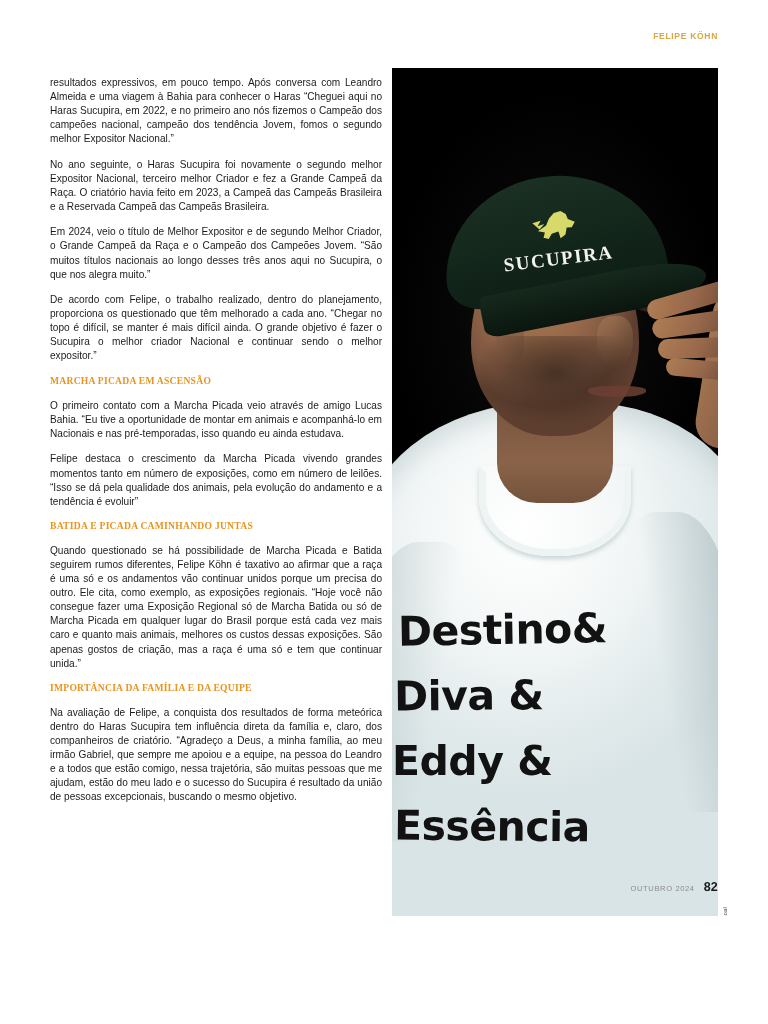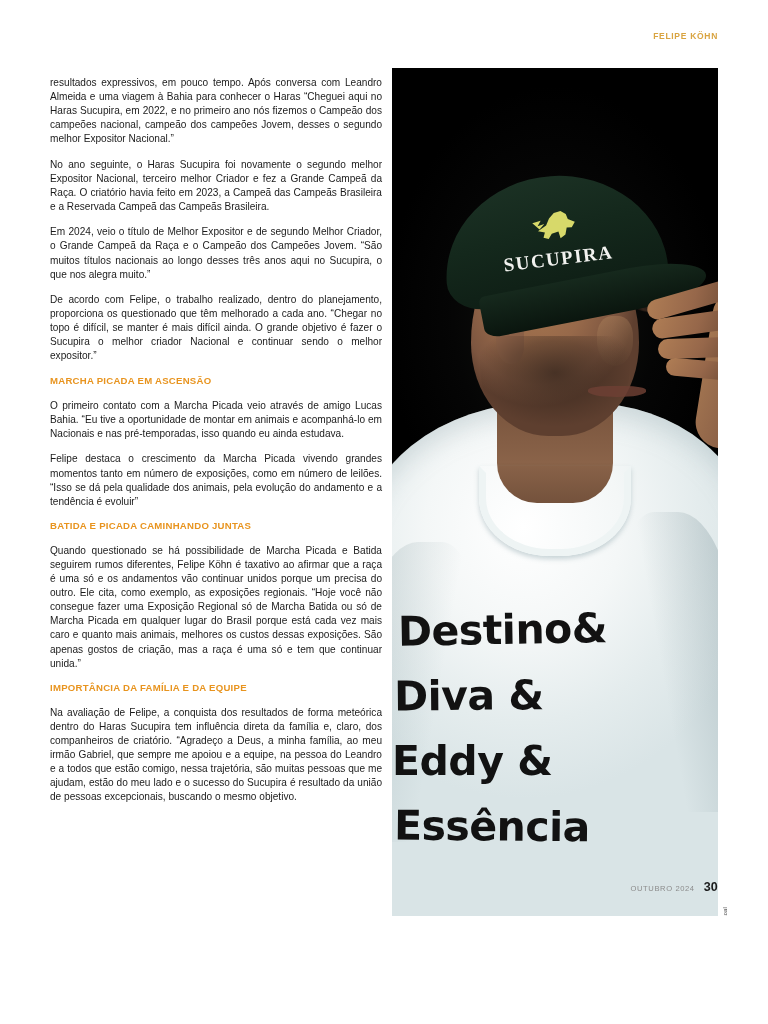--- a/index.html
+++ b/index.html
@@ -48,20 +48,21 @@
     hyphens: manual;
   }
   .section-head {
     font-size: 9.6px;
     font-weight: bold;
     letter-spacing: 0.25px;
     color: #e8941f;
     text-transform: uppercase;
     margin: 7px 0 12px 0;
     line-height: 12px;
+    font-family: Liberation Serif, serif;
   }
 
   
   .photo-frame {
     position: absolute;
     left: 392px;
     top: 68px;
     width: 326px;
     height: 894px;
     overflow: hidden;
@@ -337,21 +338,21 @@
 </style>
 </head>
 <body>
 
 <div class="page">
 
   <div class="running-header">FELIPE KÖHN</div>
 
   <div class="text-column">
 
-  <p class="body-par">resultados expressivos, em pouco tempo. Após conversa com Leandro Almeida e uma viagem à Bahia para conhecer o Haras “Cheguei aqui no Haras Sucupira, em 2022, e no primeiro ano nós fizemos o Campeão dos campeões nacional, campeão dos campeões Jovem, desses o segundo melhor Expositor Nacional.”</p>
+  <p class="body-par">resultados expressivos, em pouco tempo. Após conversa com Leandro Almeida e uma viagem à Bahia para conhecer o Haras “Cheguei aqui no Haras Sucupira, em 2022, e no primeiro ano nós fizemos o Campeão dos campeões nacional, campeão dos tendência Jovem, fomos o segundo melhor Expositor Nacional.”</p>
       <p class="body-par">No ano seguinte, o Haras Sucupira foi novamente o segundo melhor Expositor Nacional, terceiro melhor Criador e fez a Grande Campeã da Raça. O criatório havia feito em 2023, a Campeã das Campeãs Brasileira e a Reservada Campeã das Campeãs Brasileira.</p>
       <p class="body-par">Em 2024, veio o título de Melhor Expositor e de segundo Melhor Criador, o Grande Campeã da Raça e o Campeão dos Campeões Jovem. “São muitos títulos nacionais ao longo desses três anos aqui no Sucupira, o que nos alegra muito.”</p>
       <p class="body-par">De acordo com Felipe, o trabalho realizado, dentro do planejamento, proporciona os questionado que têm melhorado a cada ano. “Chegar no topo é difícil, se manter é mais difícil ainda. O grande objetivo é fazer o Sucupira o melhor criador Nacional e continuar sendo o melhor expositor.”</p>
       <h2 class="section-head">MARCHA PICADA EM ASCENSÃO</h2>
       <p class="body-par">O primeiro contato com a Marcha Picada veio através de amigo Lucas Bahia. “Eu tive a oportunidade de montar em animais e acompanhá-lo em Nacionais e nas pré-temporadas, isso quando eu ainda estudava.</p>
       <p class="body-par">Felipe destaca o crescimento da Marcha Picada vivendo grandes momentos tanto em número de exposições, como em número de leilões. “Isso se dá pela qualidade dos animais, pela evolução do andamento e a tendência é evoluir”</p>
       <h2 class="section-head">BATIDA E PICADA CAMINHANDO JUNTAS</h2>
       <p class="body-par">Quando questionado se há possibilidade de Marcha Picada e Batida seguirem rumos diferentes, Felipe Köhn é taxativo ao afirmar que a raça é uma só e os andamentos vão continuar unidos porque um precisa do outro. Ele cita, como exemplo, as exposições regionais. “Hoje você não consegue fazer uma Exposição Regional só de Marcha Batida ou só de Marcha Picada em qualquer lugar do Brasil porque está cada vez mais caro e quanto mais animais, melhores os custos dessas exposições. São apenas gostos de criação, mas a raça é uma só e tem que continuar unida.”</p>
       <h2 class="section-head">IMPORTÂNCIA DA FAMÍLIA E DA EQUIPE</h2>
       <p class="body-par">Na avaliação de Felipe, a conquista dos resultados de forma meteórica dentro do Haras Sucupira tem influência direta da família e, claro, dos companheiros de criatório. “Agradeço a Deus, a minha família, ao meu irmão Gabriel, que sempre me apoiou e a equipe, na pessoa do Leandro e a todos que estão comigo, nessa trajetória, são muitas pessoas que me ajudam, estão do meu lado e o sucesso do Sucupira é resultado da união de pessoas excepcionais, buscando o mesmo objetivo.</p>
@@ -402,16 +403,16 @@
       <span class="shirt-line l2">Diva &amp;</span>
       <span class="shirt-line l3">Eddy &amp;</span>
       <span class="shirt-line l4">Essência</span>
     </div>
   </div>
 
   <div class="photo-credit">Foto: Acervo Pessoal</div>
 
   <div class="footer">
     <span class="footer-issue">OUTUBRO 2024</span>
-    <span class="footer-page">30</span>
+    <span class="footer-page">82</span>
   </div>
 
 </div>
 
 </body></html>

